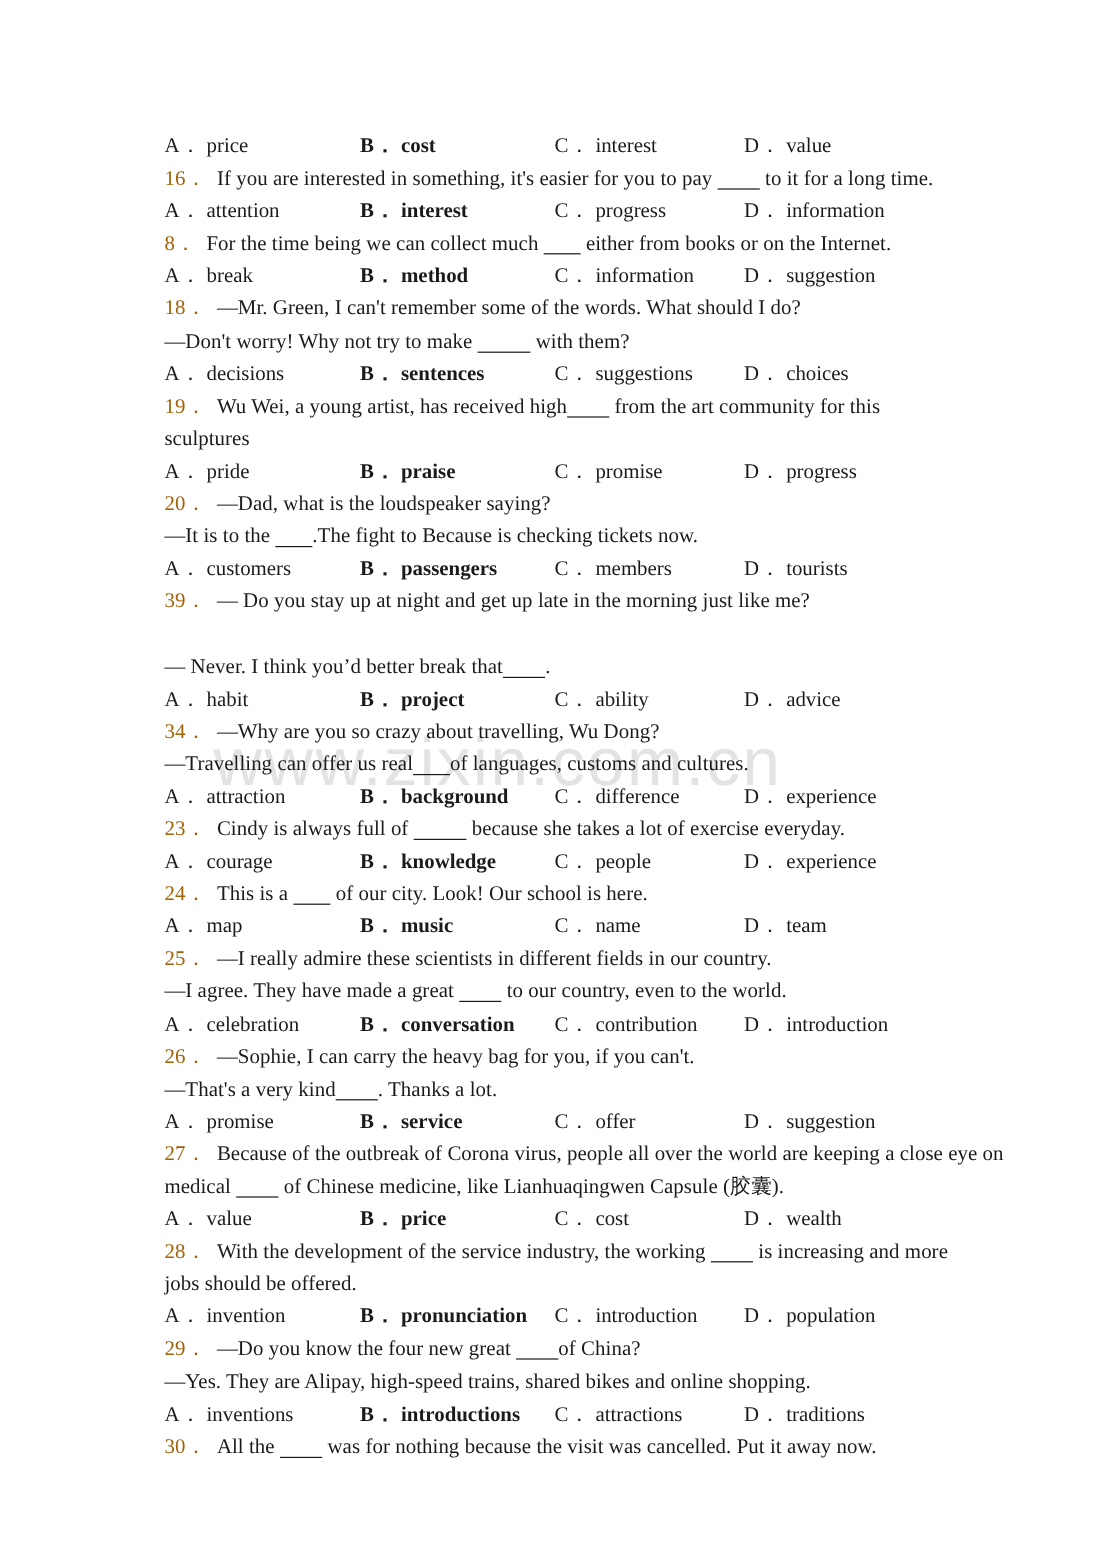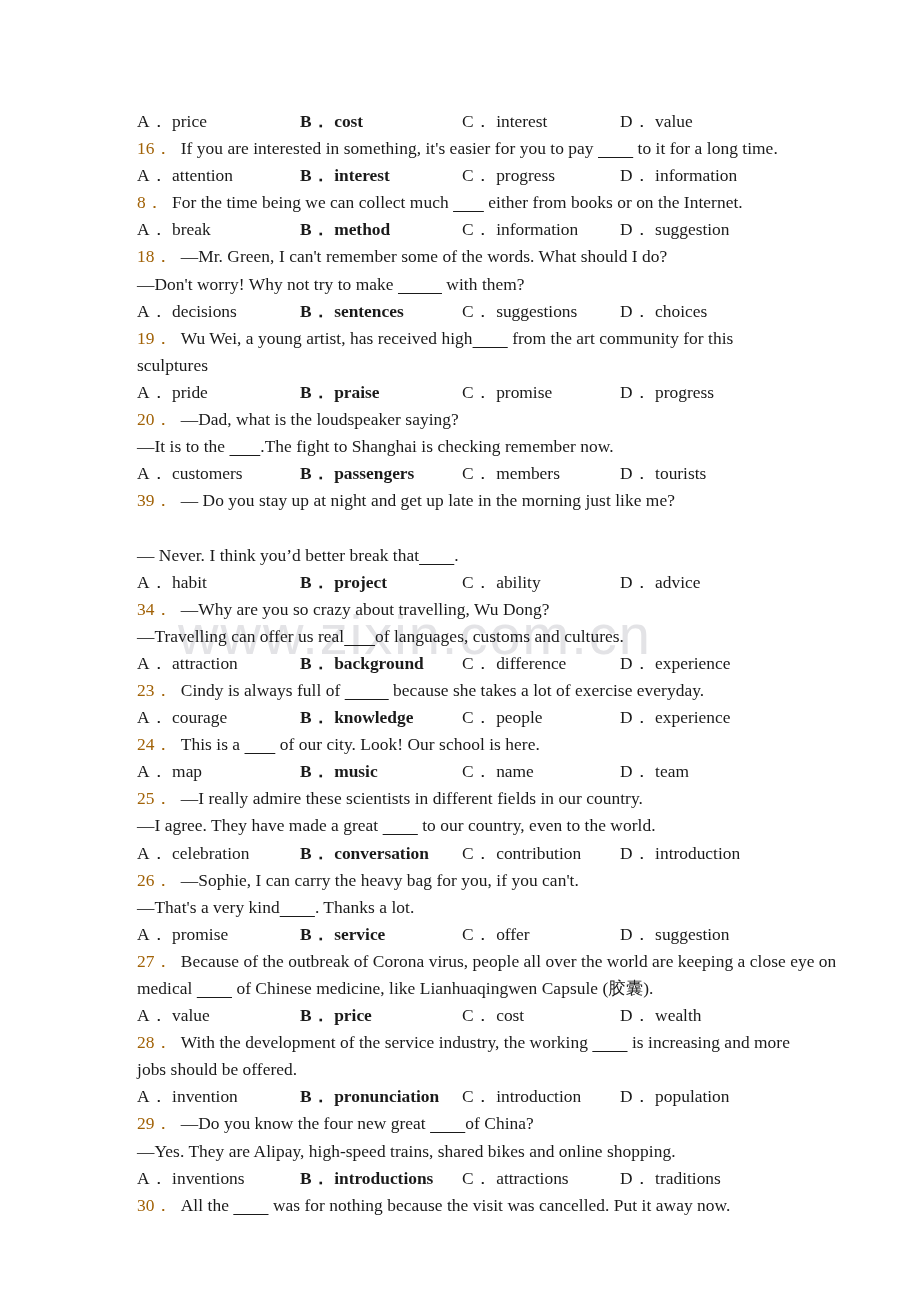--- a/index.html
+++ b/index.html
@@ -109,21 +109,21 @@
       </div>
       <div class="line"><span class="qnum">19．</span>&nbsp;&nbsp;<span>Wu Wei, a young artist, has received high</span><span class="blank">&nbsp;&nbsp;&nbsp;&nbsp;&nbsp;&nbsp;&nbsp;&nbsp;</span><span> from the art community for this</span></div>
       <div class="line"><span>sculptures</span></div>
       <div class="opts">
         <span class="opt optA"><span class="lab">A．</span> <span class="txt">pride</span></span>
         <span class="opt optB"><span class="lab">B．</span> <span class="txt">praise</span></span>
         <span class="opt optC"><span class="lab">C．</span> <span class="txt">promise</span></span>
         <span class="opt optD"><span class="lab">D．</span> <span class="txt">progress</span></span>
       </div>
       <div class="line"><span class="qnum">20．</span>&nbsp;&nbsp;<span>—Dad, what is the loudspeaker saying?</span></div>
-      <div class="line"><span>—It is to the </span><span class="blank">&nbsp;&nbsp;&nbsp;&nbsp;&nbsp;&nbsp;&nbsp;</span><span>.The fight to Shanghai is checking remember now.</span></div>
+      <div class="line"><span>—It is to the </span><span class="blank">&nbsp;&nbsp;&nbsp;&nbsp;&nbsp;&nbsp;&nbsp;</span><span>.The fight to Because is checking tickets now.</span></div>
       <div class="opts">
         <span class="opt optA"><span class="lab">A．</span> <span class="txt">customers</span></span>
         <span class="opt optB"><span class="lab">B．</span> <span class="txt">passengers</span></span>
         <span class="opt optC"><span class="lab">C．</span> <span class="txt">members</span></span>
         <span class="opt optD"><span class="lab">D．</span> <span class="txt">tourists</span></span>
       </div>
       <div class="line"><span class="qnum">39．</span>&nbsp;&nbsp;<span>— Do you stay up at night and get up late in the morning just like me?</span></div>
       <div class="spacer"></div>
       <div class="line"><span>— Never. I think you’d better break that</span><span class="blank">&nbsp;&nbsp;&nbsp;&nbsp;&nbsp;&nbsp;&nbsp;&nbsp;</span><span>.</span></div>
       <div class="opts">

